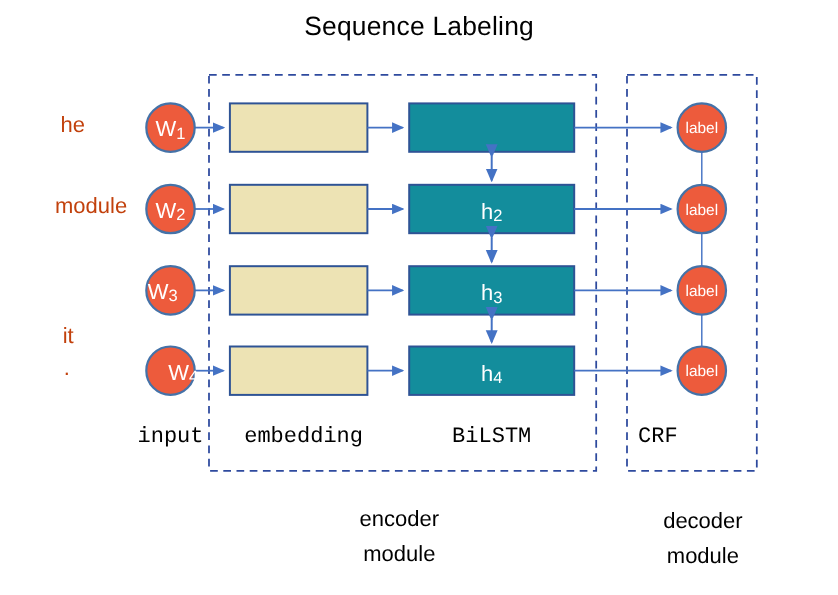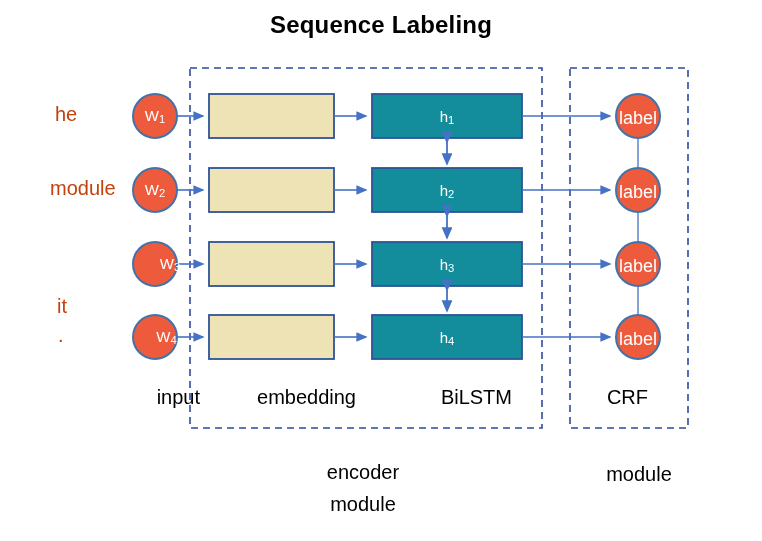--- a/index.html
+++ b/index.html
@@ -26,56 +26,57 @@
     width: 762px;
     height: 541px;
   }
   .diagram-title {
     position: absolute;
     left: 0;
     top: 11px;
     width: 762px;
     text-align: center;
     font-size: 24px;
-    font-weight: bold;
+    font-weight: normal;
     color: #000000;
     letter-spacing: 0.2px;
   }
   .word-label {
     position: absolute;
     font-size: 20px;
     color: #c2410c;
     text-align: left;
     white-space: nowrap;
   }
   .stage-caption {
     position: absolute;
     font-size: 20px;
     color: #000000;
-    text-align: right;
+    text-align: center;
     white-space: nowrap;
+    font-family: Liberation Mono, monospace;
   }
   .module-caption {
     position: absolute;
     font-size: 20px;
     color: #000000;
     text-align: center;
     line-height: 32px;
     white-space: nowrap;
   }
   .node-text {
     position: absolute;
     color: #ffffff;
-    font-size: 15px;
+    font-size: 20px;
     text-align: center;
     white-space: nowrap;
     pointer-events: none;
   }
   .node-text.small {
-    font-size: 18px;
+    font-size: 14px;
   }
   .sub {
     font-size: 0.75em;
     vertical-align: baseline;
     position: relative;
     top: 2px;
   }
 </style>
 </head>
 <body>
@@ -138,39 +139,39 @@
 
   <div class="diagram-title">Sequence Labeling</div>
 
   <div class="word-label" style="left:55px; top:103px;">he</div>
   <div class="word-label" style="left:50px; top:177px;">module</div>
   <div class="word-label" style="left:57px; top:251px;margin-top:44px;">it</div>
   <div class="word-label" style="left:58px; top:324px;">.</div>
 
   <div class="node-text" style="left:133px; top:107px; width:44px;"><span>W</span><span class="sub">1</span></div>
   <div class="node-text" style="left:133px; top:181px; width:44px;"><span>W</span><span class="sub">2</span></div>
-  <div class="node-text" style="left:148px; top:255px; width:44px;"><span>W</span><span class="sub">3</span></div>
+  <div class="node-text" style="left:126px; top:255px; width:44px;"><span>W</span><span class="sub">3</span></div>
   <div class="node-text" style="left:133px; top:328px; width:67px;"><span>W</span><span class="sub">4</span></div>
 
-  <div class="node-text" style="left:372px; top:108px; width:150px;"><span>h</span><span class="sub">1</span></div>
   <div class="node-text" style="left:372px; top:182px; width:150px;"><span>h</span><span class="sub">2</span></div>
   <div class="node-text" style="left:372px; top:256px; width:150px;"><span>h</span><span class="sub">3</span></div>
   <div class="node-text" style="left:372px; top:329px; width:150px;"><span>h</span><span class="sub">4</span></div>
 
   <div class="node-text small" style="left:616px; top:108px; width:44px;">label</div>
   <div class="node-text small" style="left:616px; top:182px; width:44px;">label</div>
   <div class="node-text small" style="left:616px; top:256px; width:44px;">label</div>
   <div class="node-text small" style="left:616px; top:329px; width:44px;">label</div>
 
   <div class="stage-caption" style="left:110px; top:386px; width:90px;">input</div>
   <div class="stage-caption" style="left:196px; top:386px; width:160px;">embedding</div>
   <div class="stage-caption" style="left:382px; top:386px; width:130px;">BiLSTM</div>
   <div class="stage-caption" style="left:548px; top:386px; width:100px;">CRF</div>
 
   <div class="module-caption" style="left:288px; top:456px; width:150px;">
     <div>encoder</div>
     <div>module</div>
   </div>
   <div class="module-caption" style="left:564px; top:458px; width:150px;">
+    <div>decoder</div>
     <div>module</div>
   </div>
 
 </div>
 
 </body></html>

